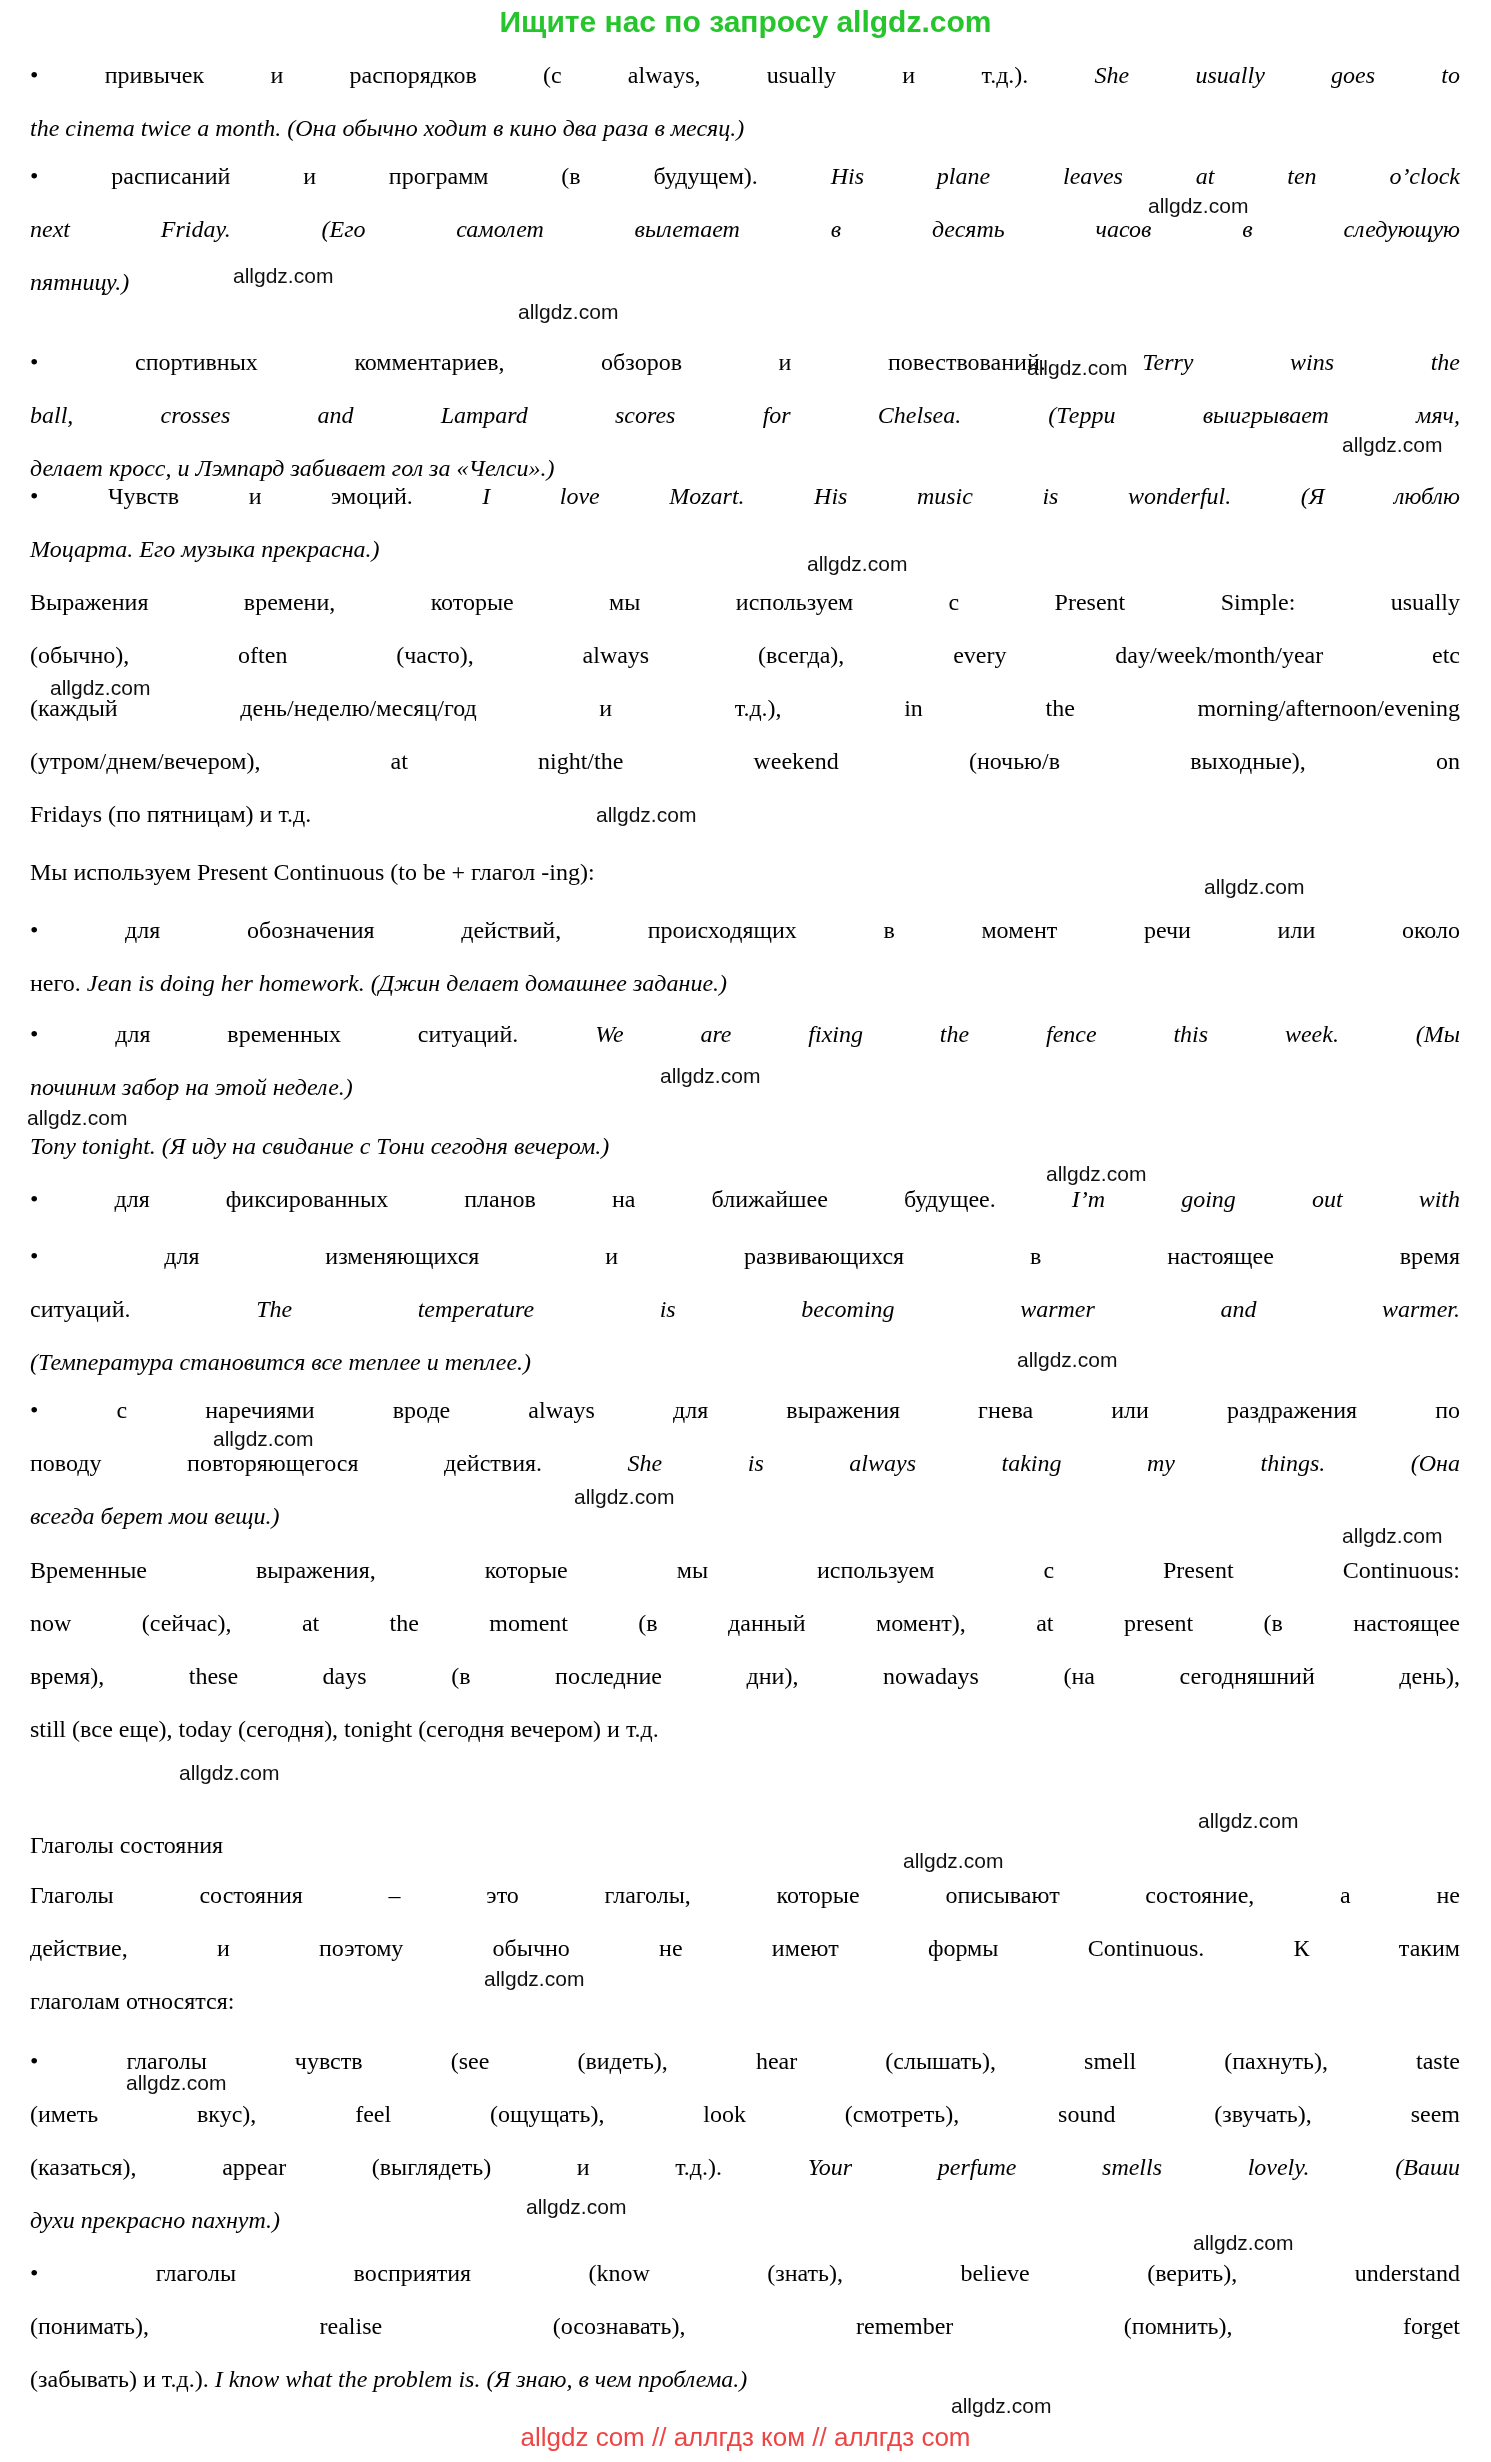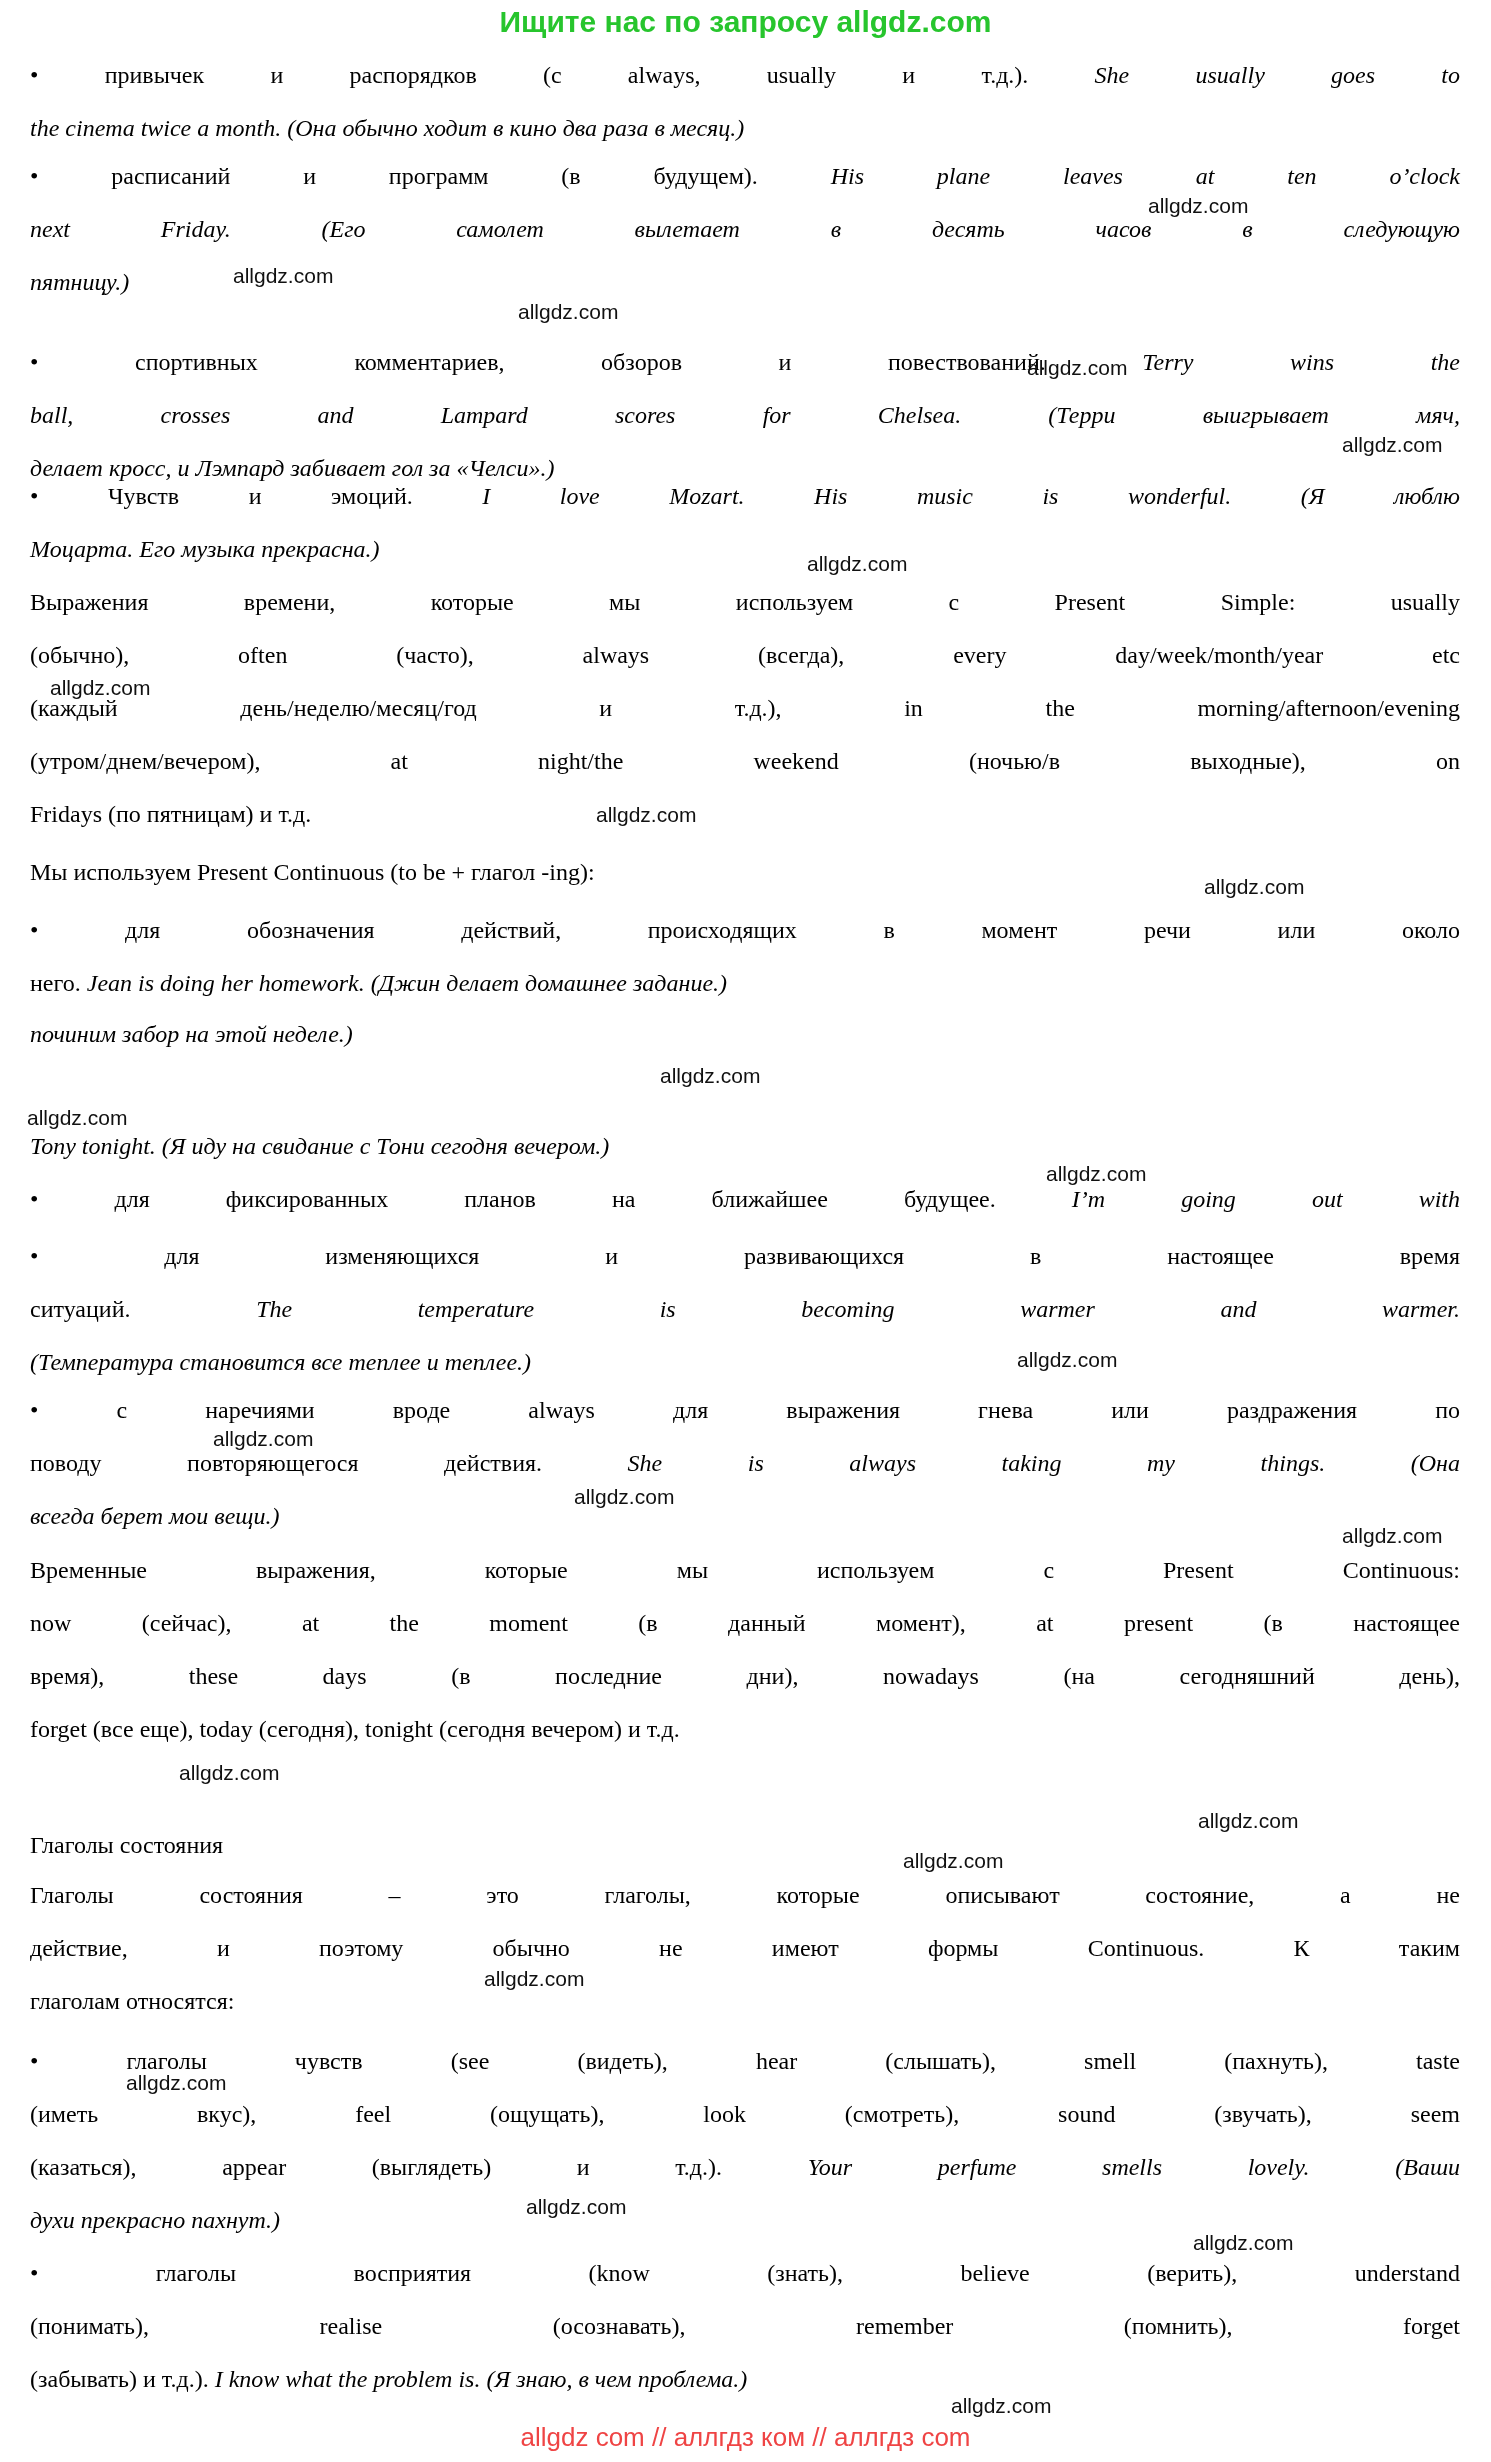--- a/index.html
+++ b/index.html
@@ -47,41 +47,42 @@
     <div class="line last"><span>Fridays (по пятницам) и т.д.</span></div>
   </div>
 <div class="para" style="top:846px">
     <div class="line last"><span>Мы используем Present Continuous (to be + глагол -ing):</span></div>
   </div>
 <div class="para" style="top:904px">
     <div class="line"><span>• для обозначения действий, происходящих в момент речи или около</span></div>
     <div class="line last"><span>него. </span><span class="it">Jean is doing her homework. (Джин делает домашнее задание.)</span></div>
   </div>
 <div class="para" style="top:1008px">
+    <div class="line"><span>• для временных ситуаций. </span><span class="it">We are fixing the fence this week. (Мы</span></div>
     <div class="line last"><span class="it">починим забор на этой неделе.)</span></div>
   </div>
 <div class="para" style="top:1120px">
     <div class="line last"><span class="it">Tony tonight. (Я иду на свидание с Тони сегодня вечером.)</span></div>
     <div class="line"><span>• для фиксированных планов на ближайшее будущее. </span><span class="it">I’m going out with</span></div>
   </div>
 <div class="para" style="top:1230px">
     <div class="line"><span>• для изменяющихся и развивающихся в настоящее время</span></div>
     <div class="line"><span>ситуаций. </span><span class="it">The temperature is becoming warmer and warmer.</span></div>
     <div class="line last"><span class="it">(Температура становится все теплее и теплее.)</span></div>
   </div>
 <div class="para" style="top:1384px">
     <div class="line"><span>• с наречиями вроде always для выражения гнева или раздражения по</span></div>
     <div class="line"><span>поводу повторяющегося действия. </span><span class="it">She is always taking my things. (Она</span></div>
     <div class="line last"><span class="it">всегда берет мои вещи.)</span></div>
   </div>
 <div class="para" style="top:1544px">
     <div class="line"><span>Временные выражения, которые мы используем с Present Continuous:</span></div>
     <div class="line"><span>now (сейчас), at the moment (в данный момент), at present (в настоящее</span></div>
     <div class="line"><span>время), these days (в последние дни), nowadays (на сегодняшний день),</span></div>
-    <div class="line last"><span>forget (все еще), today (сегодня), tonight (сегодня вечером) и т.д.</span></div>
+    <div class="line last"><span>still (все еще), today (сегодня), tonight (сегодня вечером) и т.д.</span></div>
   </div>
 <div class="para" style="top:1819px">
     <div class="line last"><span>Глаголы состояния</span></div>
   </div>
 <div class="para" style="top:1869px">
     <div class="line"><span>Глаголы состояния – это глаголы, которые описывают состояние, а не</span></div>
     <div class="line"><span>действие, и поэтому обычно не имеют формы Continuous. К таким</span></div>
     <div class="line last"><span>глаголам относятся:</span></div>
   </div>
 <div class="para" style="top:2035px">

